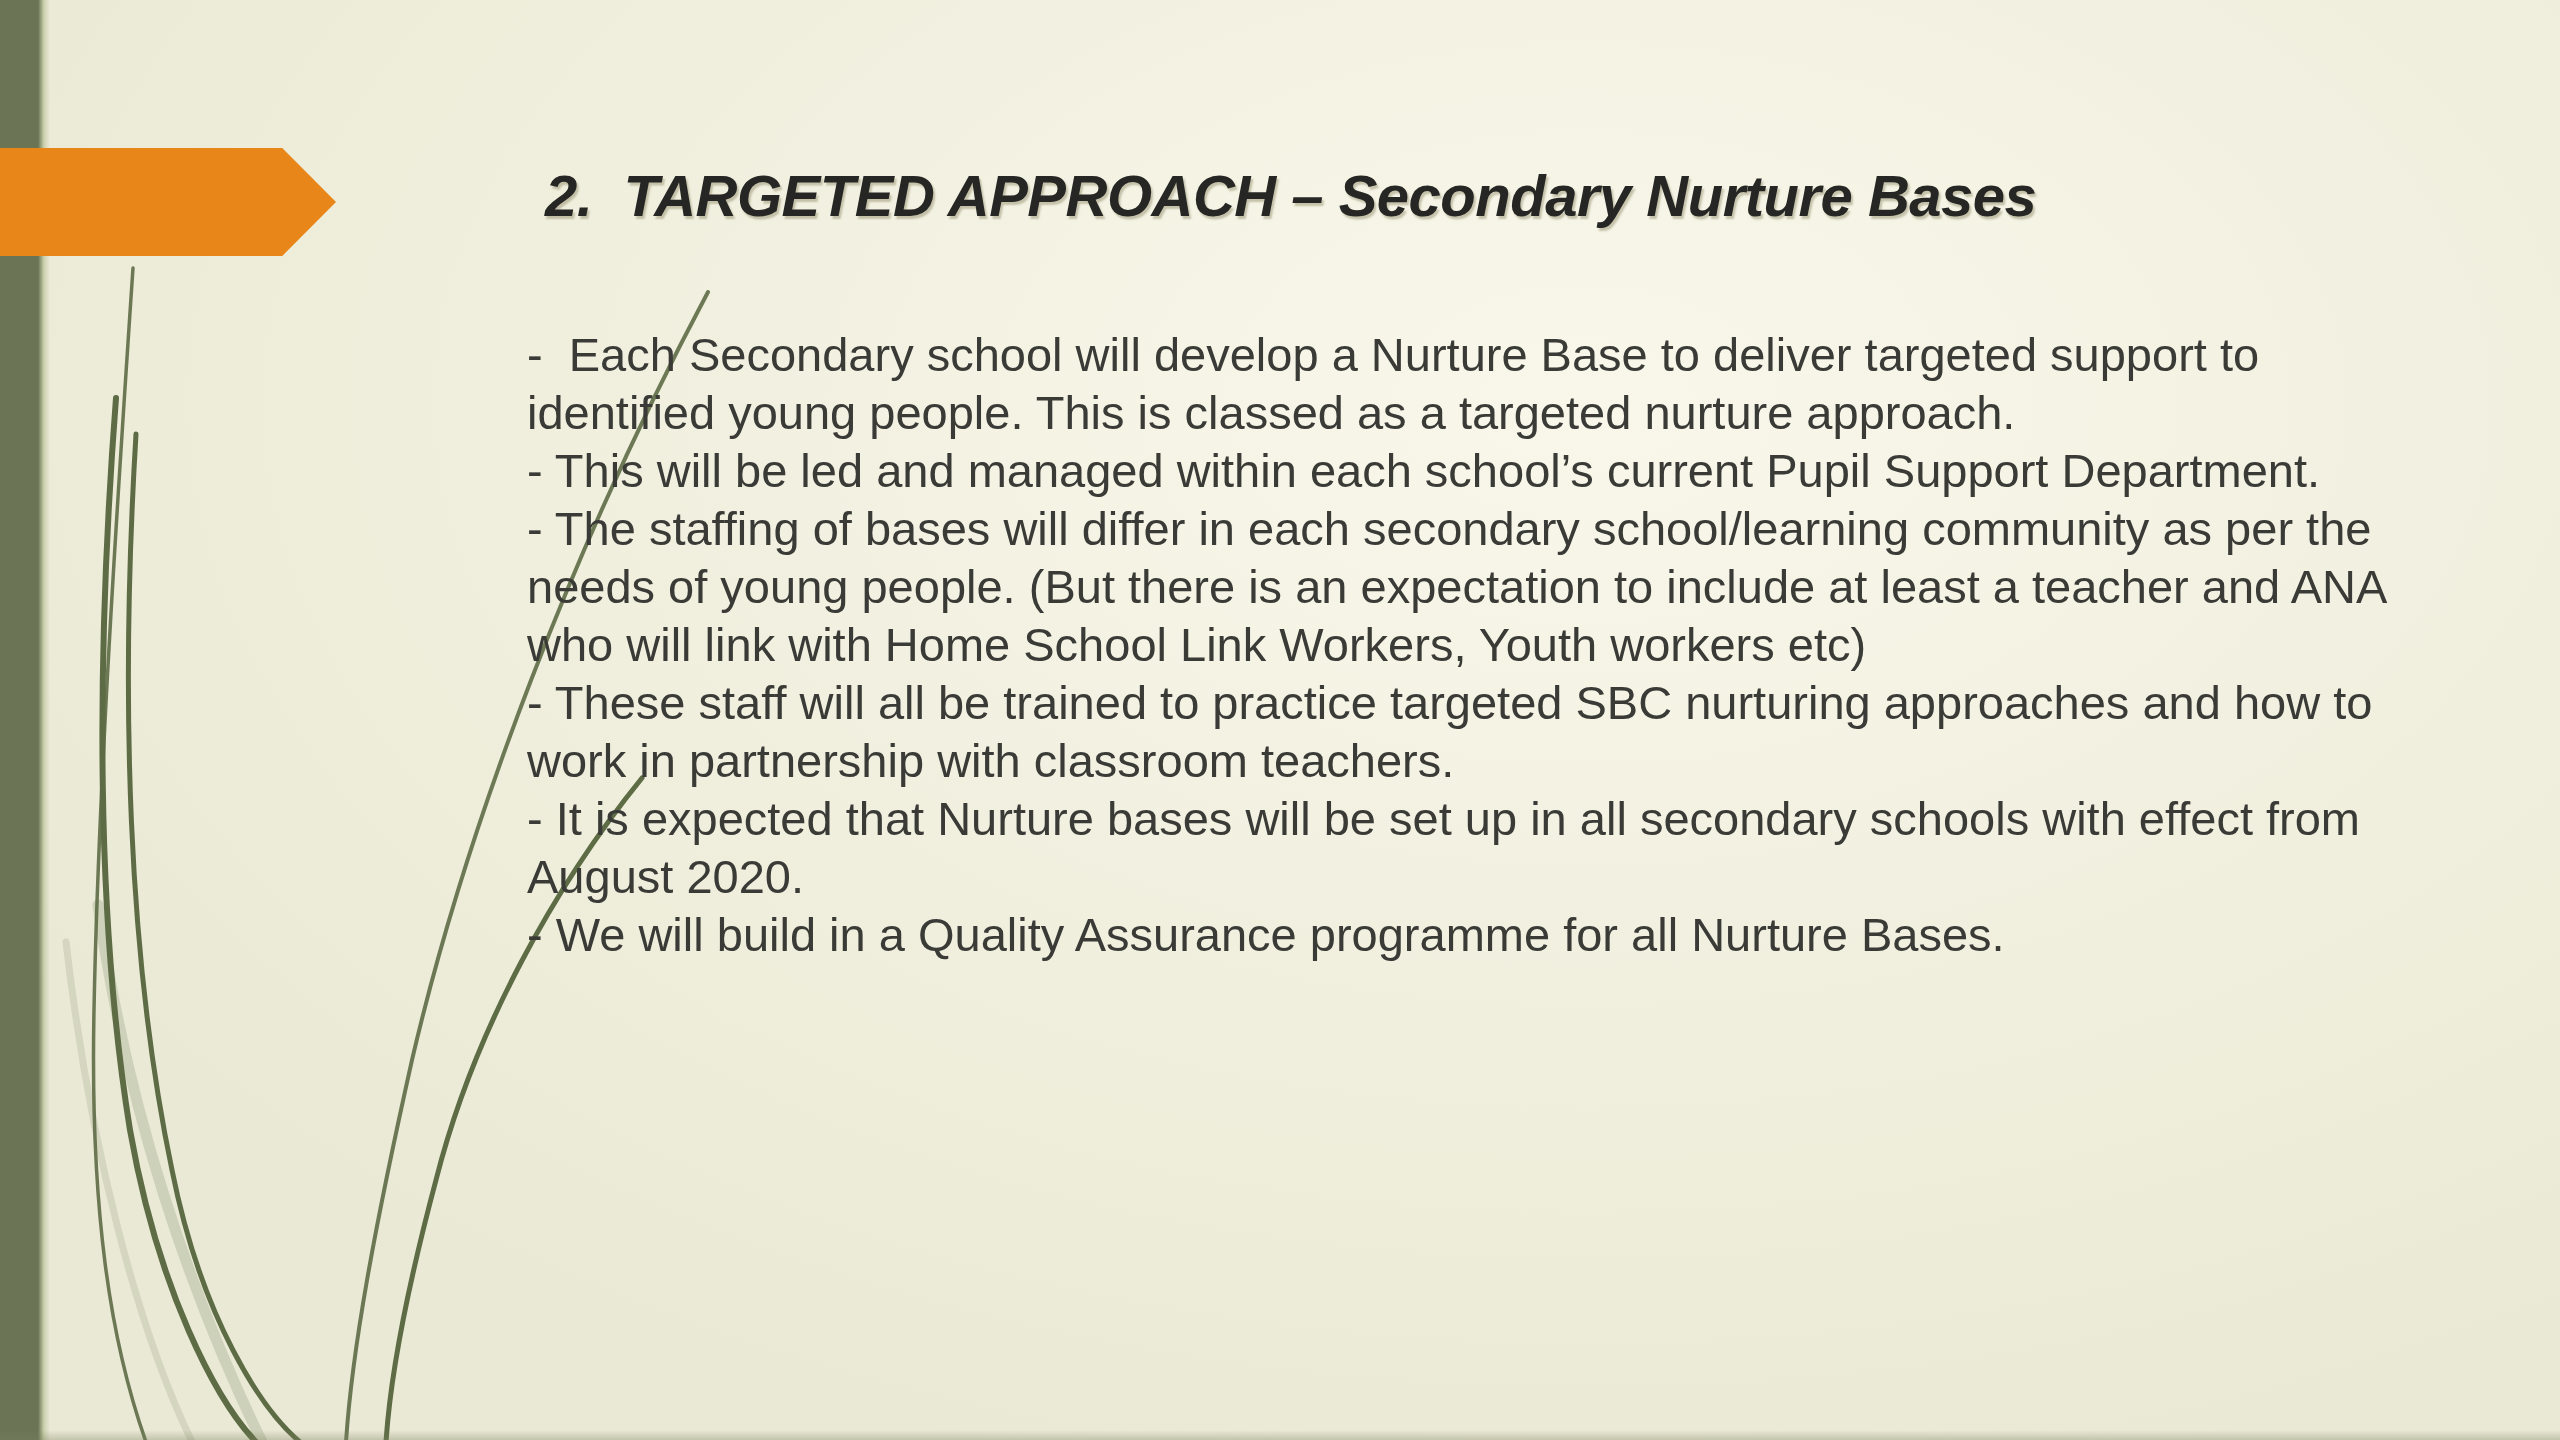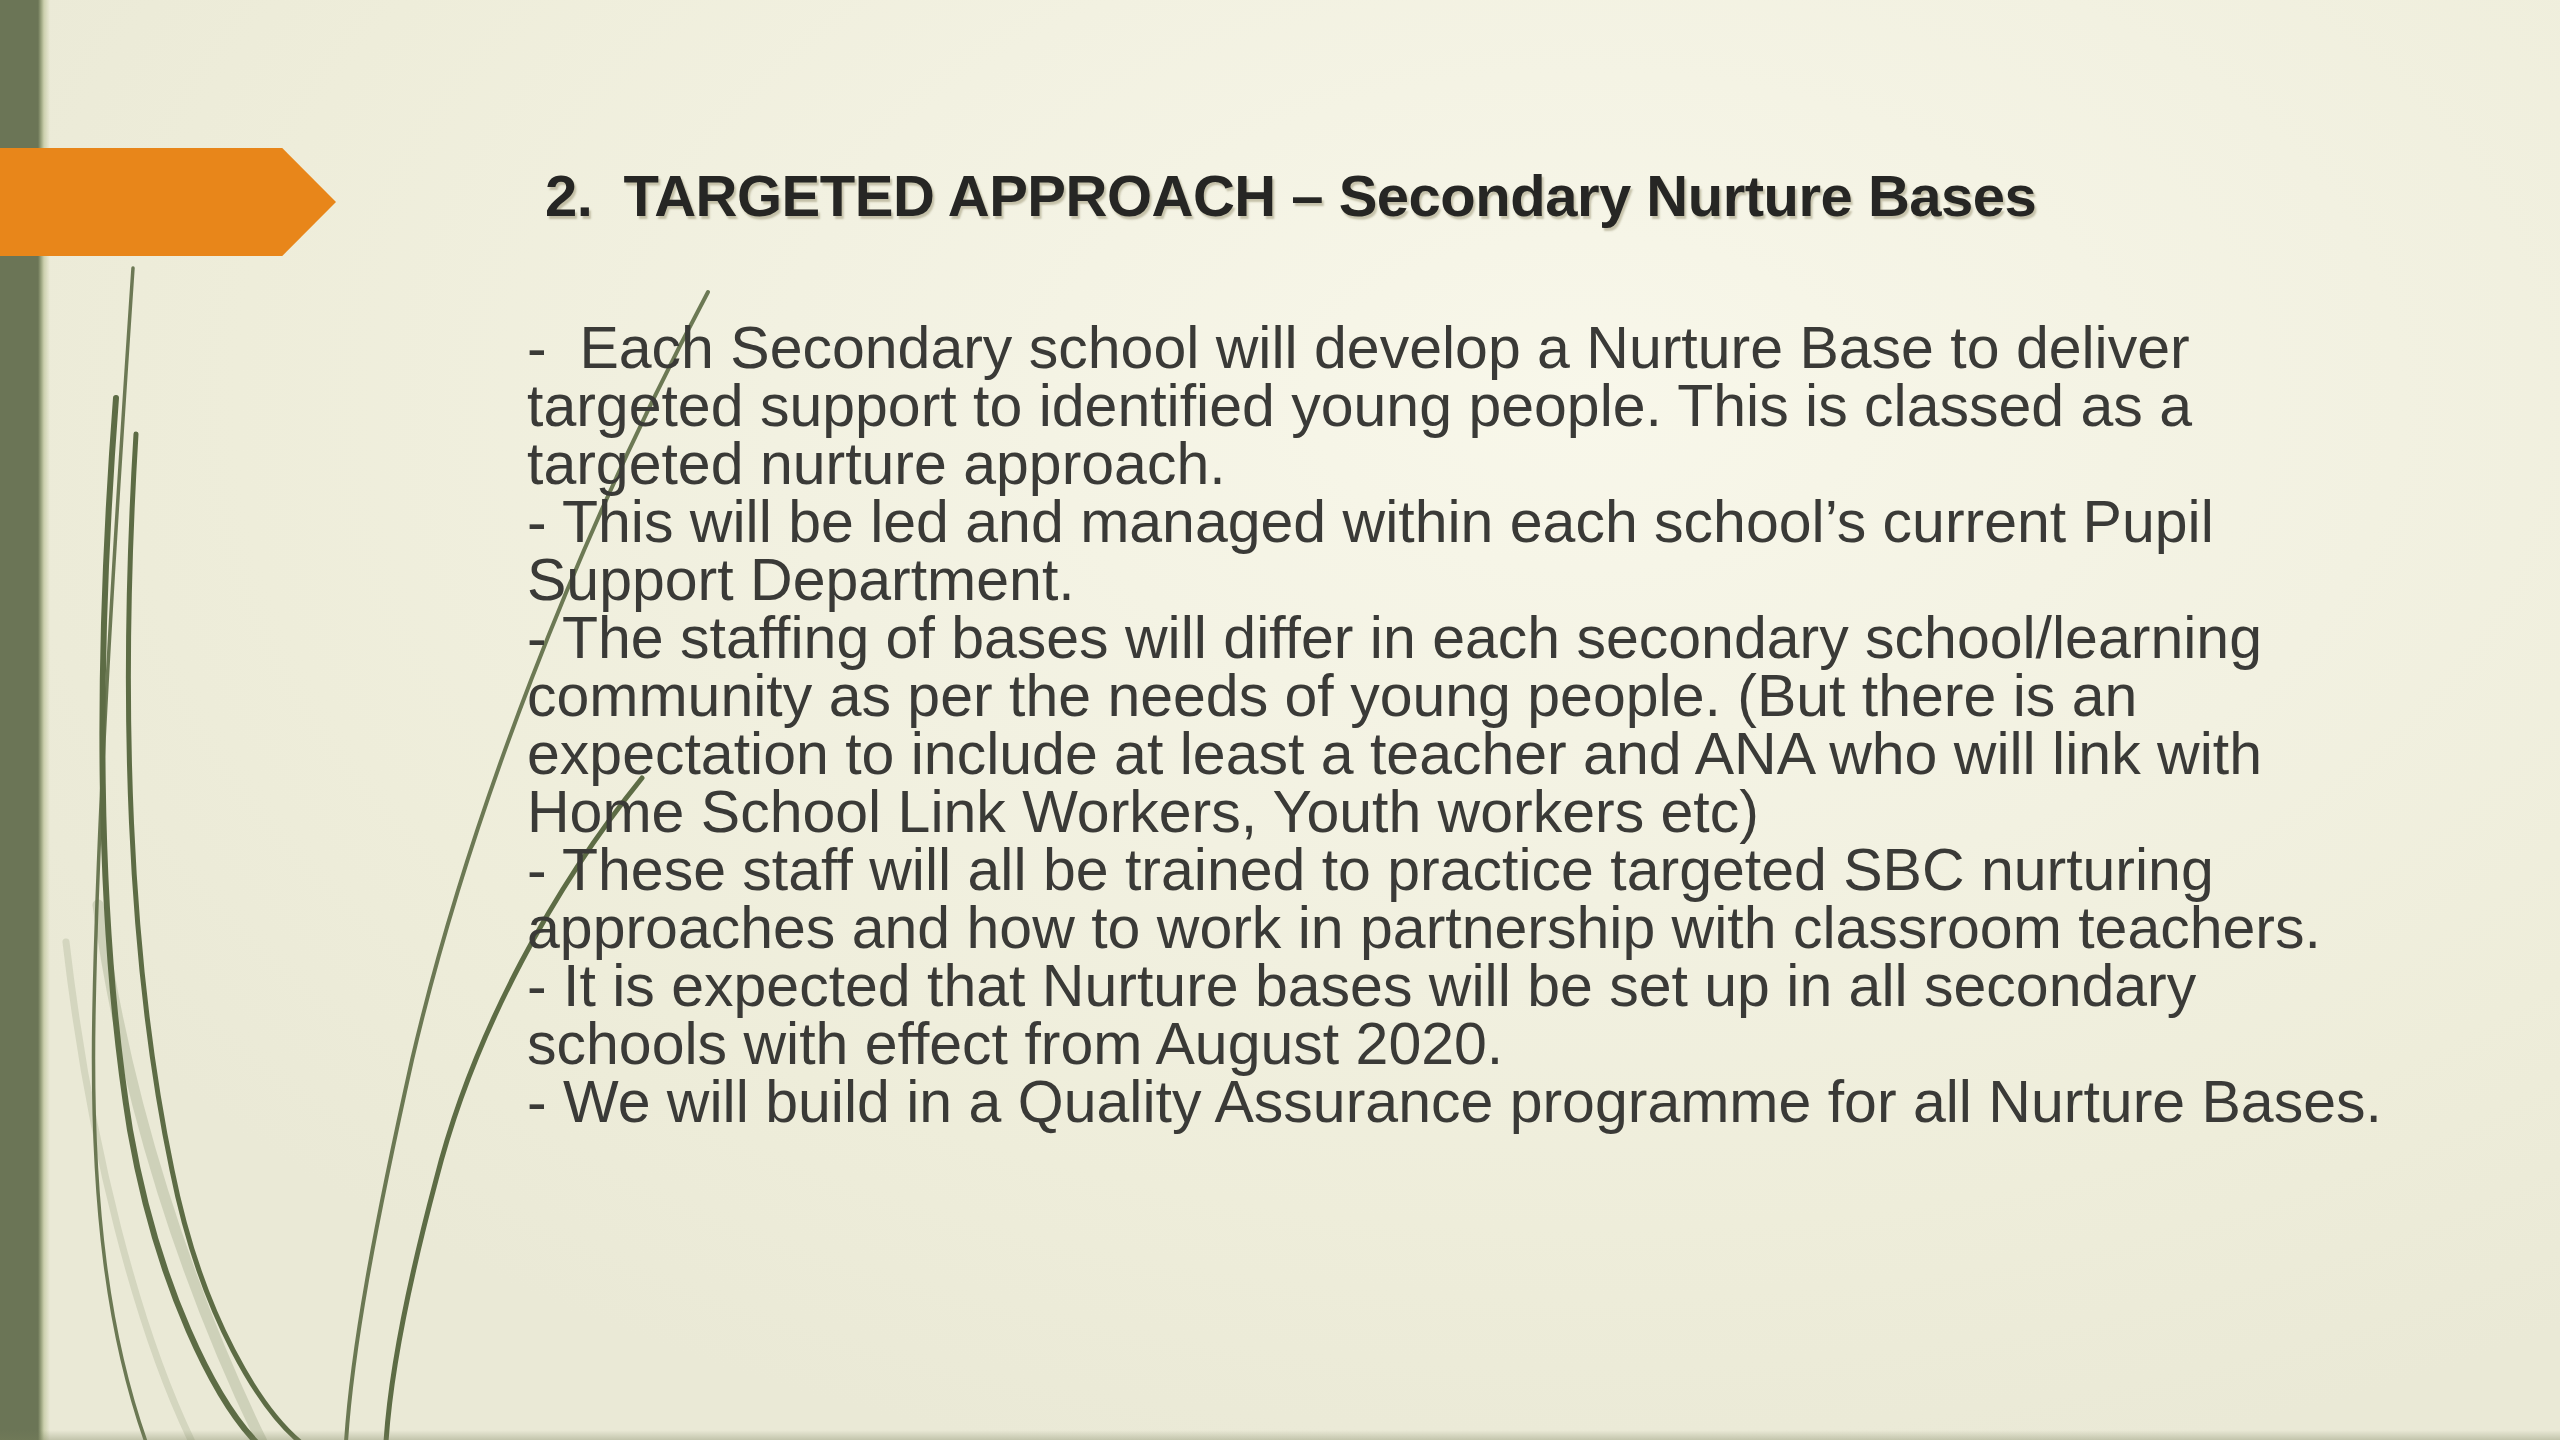--- a/index.html
+++ b/index.html
@@ -52,26 +52,27 @@
   .title {
     position: absolute;
     left: 545px; top: 162px;
     width: 1800px;
     font-size: 58px;
     font-weight: bold;
     letter-spacing: -0.5px;
     color: #262624;
     white-space: pre-wrap;
     text-shadow: 2px 3px 2px rgba(110, 100, 60, 0.35);
+    font-style: italic;
   }
   .body-text {
     position: absolute;
-    left: 527px; top: 319px;
+    left: 527px; top: 326px;
     width: 1880px;
-    font-size: 59px;
+    font-size: 47px;
     line-height: 58px;
     color: #3a3a37;
   }
   .body-text p {
     margin: 0;
     white-space: pre-wrap;
   }
 </style>
 </head>
 <body>

